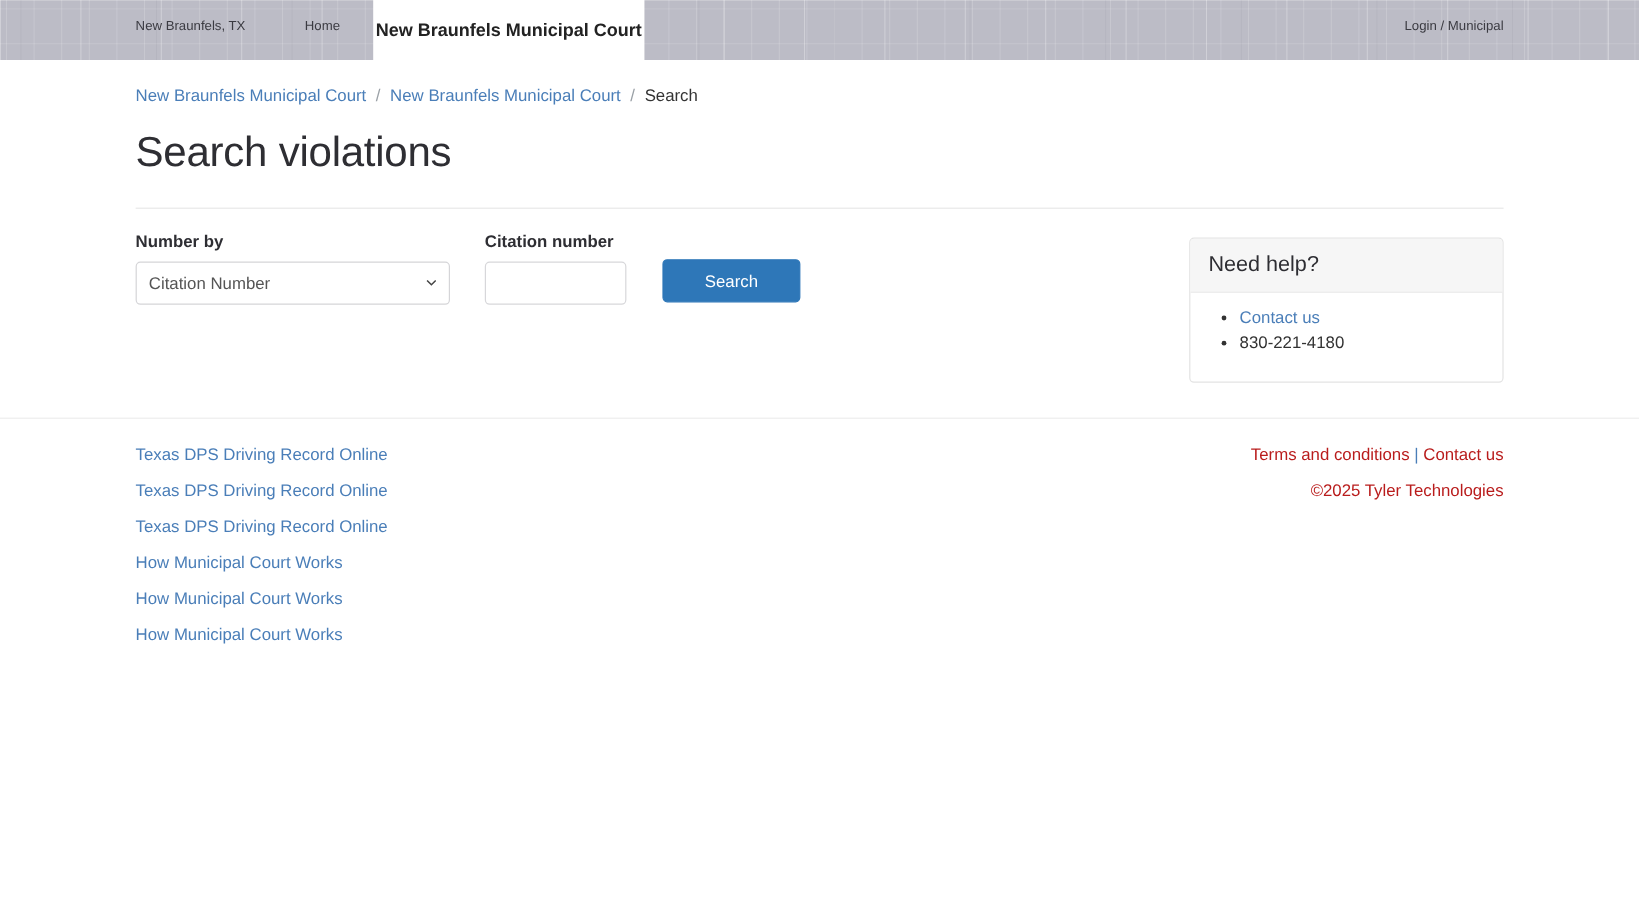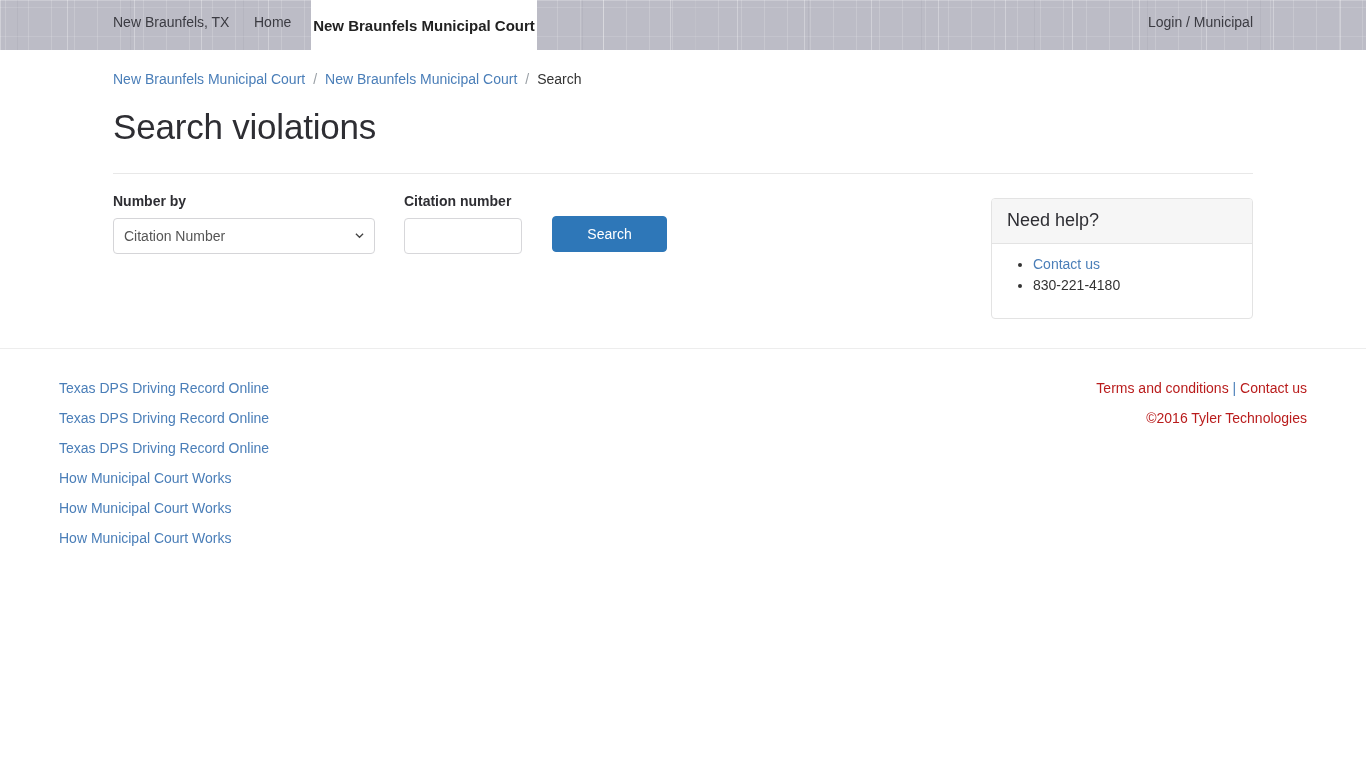--- a/index.html
+++ b/index.html
@@ -30,21 +30,21 @@
   .nav-inner {
     position: relative;
     width: 1366px; height: 50px;
   }
   .nav-link {
     position: absolute;
     top: 0;
     height: 44px;
     display: flex;
     align-items: center;
-    font-size: 14px;
+    font-size: 11px;
     color: #3b3b42;
     text-decoration: none;
     white-space: nowrap;
   }
   #nav-city { left: 113px; }
   #nav-home { left: 254px; }
   #nav-login { right: 113px; }
 
   .nav-tab {
     position: absolute;
@@ -208,23 +208,23 @@
   .footer-rule {
     position: absolute;
     left: 0;
     top: 348px;
     width: 1366px;
     border-top: 1px solid #ededed;
   }
   .footer {
     position: absolute;
     left: 0;
-    top: 349px;
+    top: 339px;
     width: 1366px;
-    padding: 0 59px;
+    padding: 0 113px;
     display: flex;
     justify-content: space-between;
   }
   .footer-links {
     display: flex;
     flex-direction: column;
     padding-top: 24px;
   }
   .footer-links a {
     font-size: 14px;
@@ -324,16 +324,16 @@
     <a href="#">How Municipal Court Works</a>
   </div>
 
   <div class="footer-right">
     <div>
       <a href="#">Terms and conditions</a>
       <span class="pipe">|</span>
       <a href="#">Contact us</a>
     </div>
     <div>
-      <a href="#">©2016 Tyler Technologies</a>
+      <a href="#">©2025 Tyler Technologies</a>
     </div>
   </div>
 </div>
 
 </body></html>

